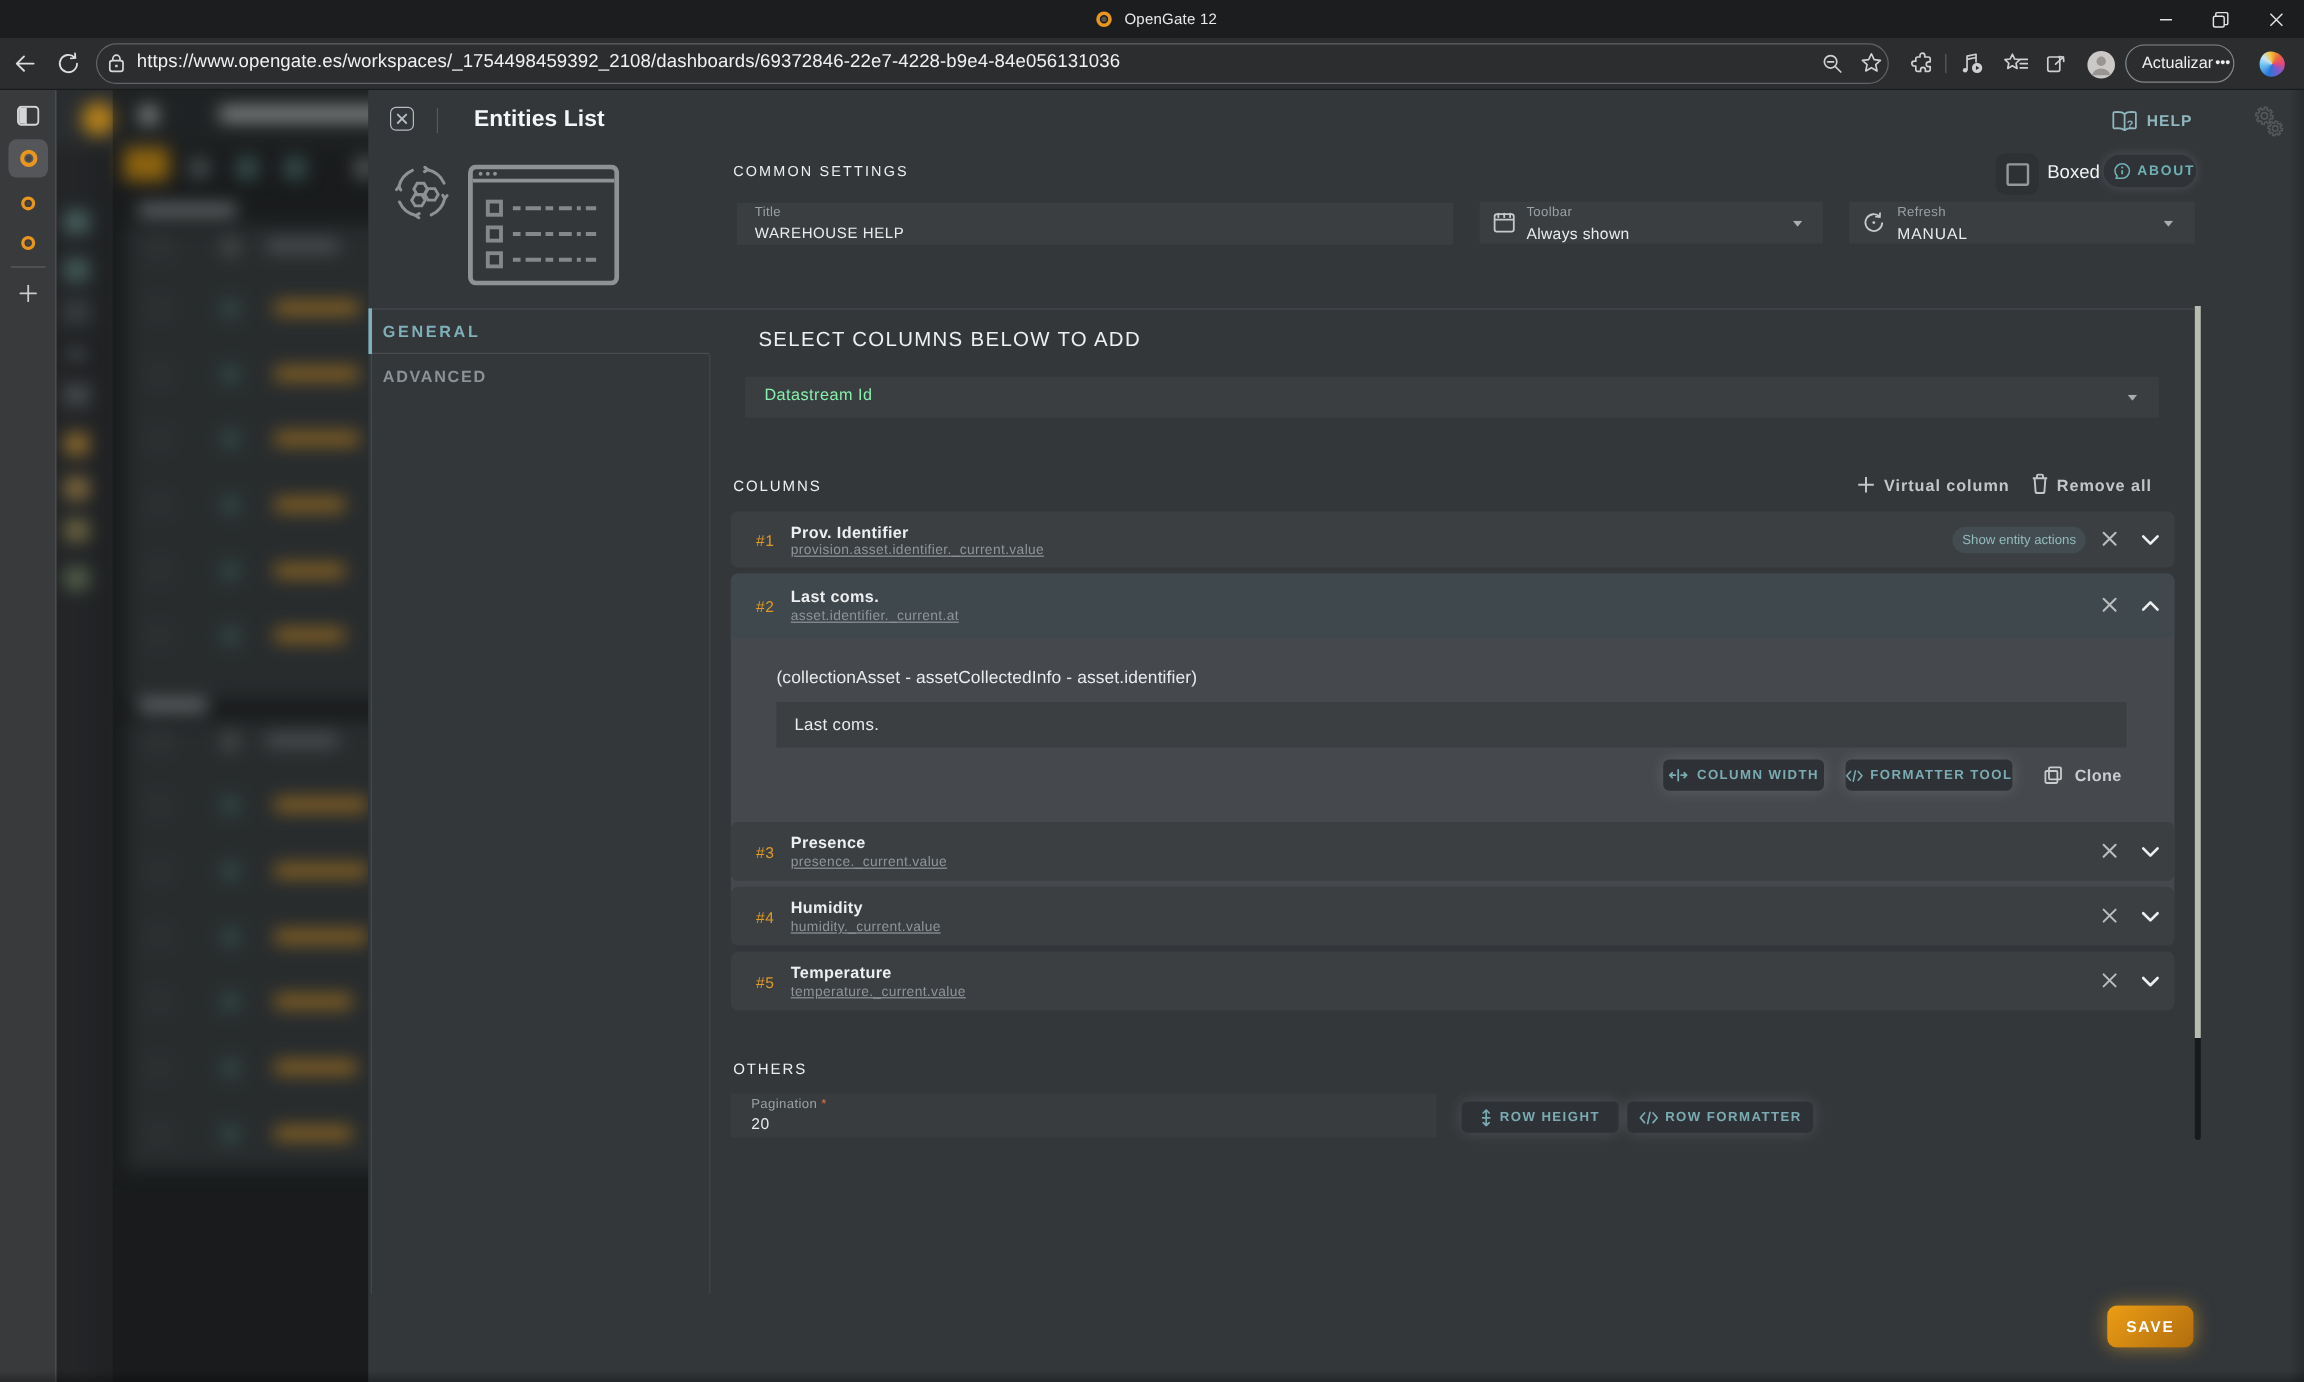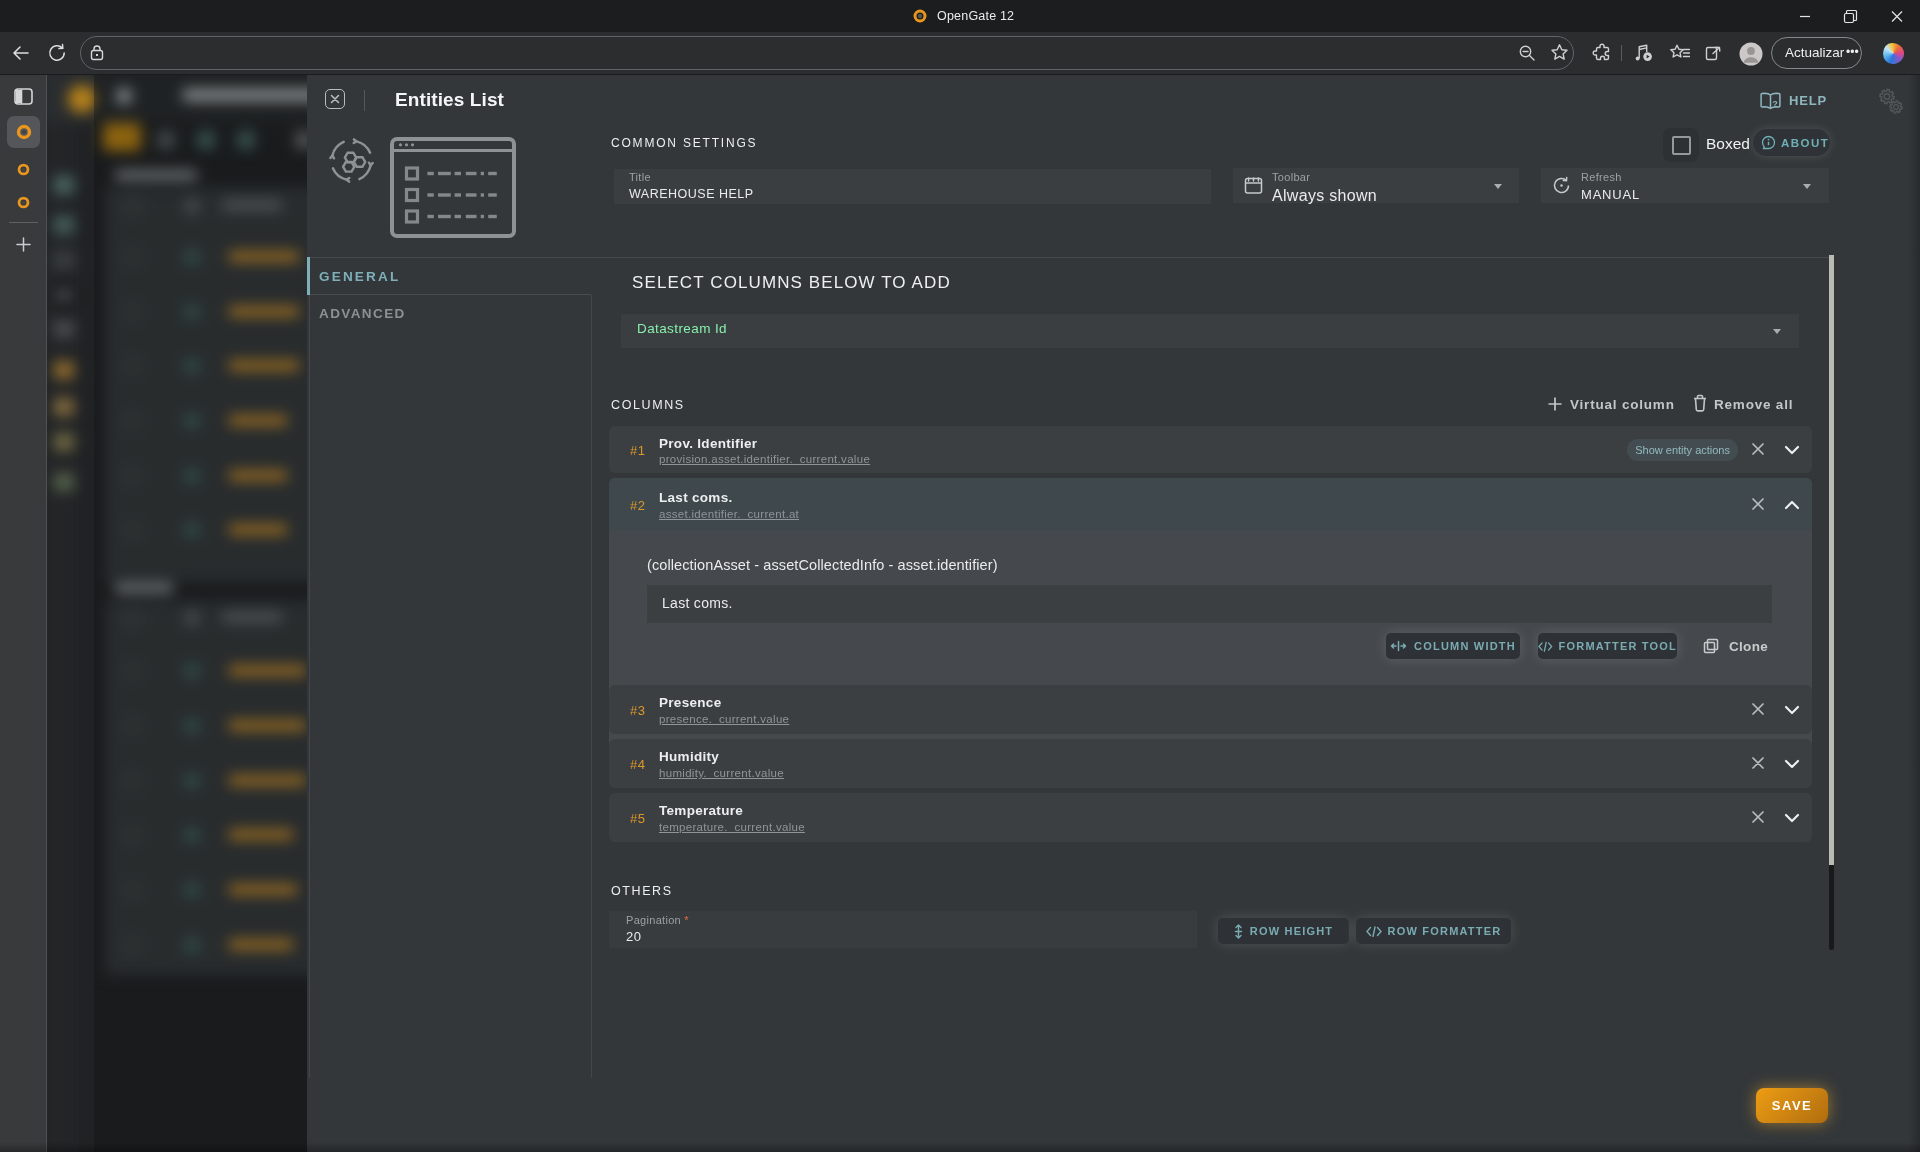--- a/index.html
+++ b/index.html
@@ -64,20 +64,21 @@
   <svg class="abs" style="left:47px;top:11px" width="20" height="20" viewBox="0 0 20 20">
       <path d="M17.2 10 a7.2 7.2 0 1 1 -2.1-5.1 M15.5 1.5 l0.3 3.8 -3.8 0.3" stroke="#dcdddd" stroke-width="1.5" fill="none" stroke-linecap="round"></path>
     </svg>
   <div id="urlpill"></div>
 
   <svg class="abs" style="left:89px;top:12px" width="16" height="17" viewBox="0 0 16 17">
       <rect x="2.5" y="6.5" width="11" height="9" rx="2" stroke="#d7d8d9" stroke-width="1.4" fill="none"></rect>
       <path d="M5 6.5 V5 a3 3 0 0 1 6 0 v1.5" stroke="#d7d8d9" stroke-width="1.4" fill="none"></path>
       <rect x="7" y="10" width="2" height="2" fill="#d7d8d9"></rect>
     </svg>
+  <div class="abs" style="left:114px;top:11px;font-size:15.5px;color:#f0f1f2;letter-spacing:0.1px">https://www.opengate.es/workspaces/_1754498459392_2108/dashboards/69372846-22e7-4228-b9e4-84e056131036</div>
 
   <svg class="abs" style="left:1518px;top:12px" width="18" height="18" viewBox="0 0 18 18">
       <circle cx="7.5" cy="7.5" r="5.2" stroke="#cfd0d1" stroke-width="1.4" fill="none"></circle>
       <path d="M11.5 11.5 l4.5 4.5 M5 7.5 h5" stroke="#cfd0d1" stroke-width="1.4" fill="none" stroke-linecap="round"></path>
     </svg>
 
   <svg class="abs" style="left:1550px;top:11px" width="19" height="19" viewBox="0 0 19 19">
       <path d="M9.5 1.8 l2.3 4.9 5.2 0.6 -3.9 3.6 1.1 5.2 -4.7-2.7 -4.7 2.7 1.1-5.2 -3.9-3.6 5.2-0.6 z" stroke="#cfd0d1" stroke-width="1.4" fill="none" stroke-linejoin="round"></path>
     </svg>
 
@@ -307,21 +308,21 @@
     <div class="inbox" style="left:614px;top:94px;width:597px;height:35px"></div>
     <div class="abs inlabel" style="left:629px;top:96px">Title</div>
     <div class="abs invalue" style="left:629px;top:112px">WAREHOUSE HELP</div>
     <div class="inbox" style="left:1233px;top:93px;width:286px;height:35px"></div>
     <svg class="abs" style="left:1244px;top:101px" width="19" height="19" viewBox="0 0 19 19" fill="none" stroke="#c6c9cb" stroke-width="1.5">
         <rect x="1.5" y="2.5" width="16" height="14.5" rx="2"></rect>
         <path d="M1.5 7 h16"></path>
         <path d="M4.6 5 v-3 M9.5 5 v-3 M14.4 5 v-3" stroke-linecap="round"></path>
       </svg>
     <div class="abs inlabel" style="left:1272px;top:96px">Toolbar</div>
-    <div class="abs invalue" style="left:1272px;top:112px;font-size:16px;letter-spacing:0.3px">Always shown</div>
+    <div class="abs invalue" style="left:1272px;top:112px;font-size:13px;letter-spacing:0.3px">Always shown</div>
     <svg class="abs" style="left:1494px;top:109px" width="8" height="5" viewBox="0 0 8 5">
         <path d="M0 0 h8 L4 5 z" fill="#a9adb0"></path>
       </svg>
     <div class="inbox" style="left:1541px;top:93px;width:288px;height:35px"></div>
     <svg class="abs" style="left:1552px;top:101px" width="19" height="19" viewBox="0 0 19 19" fill="none" stroke="#c6c9cb" stroke-width="1.5">
         <path d="M16.5 9.5 a7 7 0 1 1 -2-4.9"></path>
         <path d="M14.7 1.6 l-0.2 3.2 -3.2-0.2" stroke-linecap="round"></path>
         <circle cx="9.5" cy="9.5" r="1.2" fill="#c6c9cb" stroke="none"></circle>
       </svg>
     <div class="abs inlabel" style="left:1581px;top:96px">Refresh</div>

